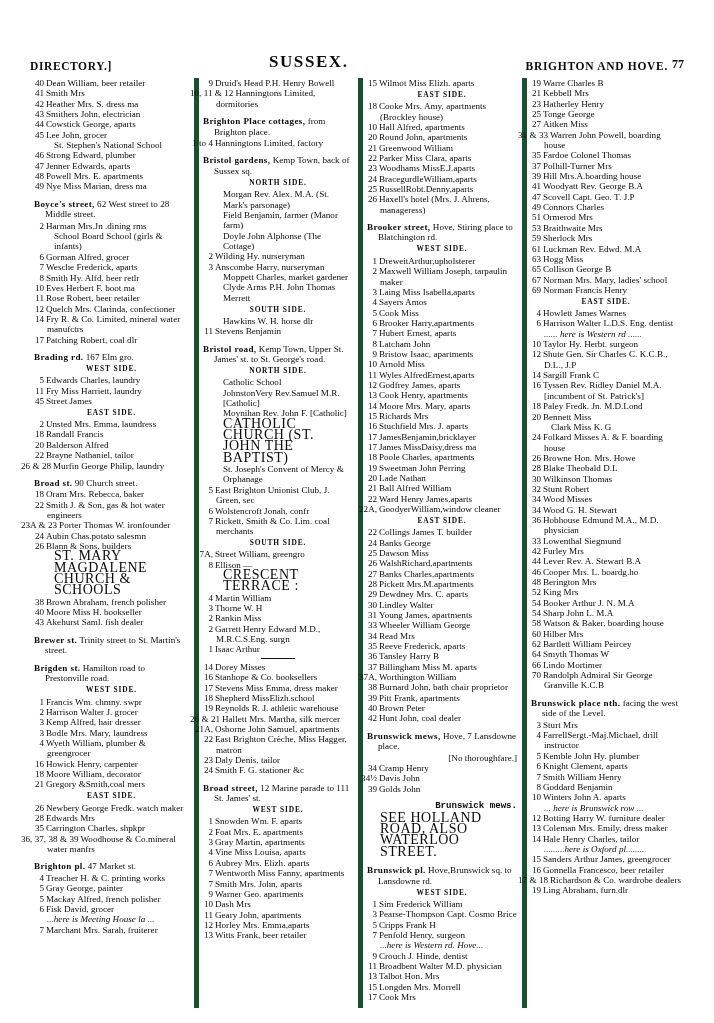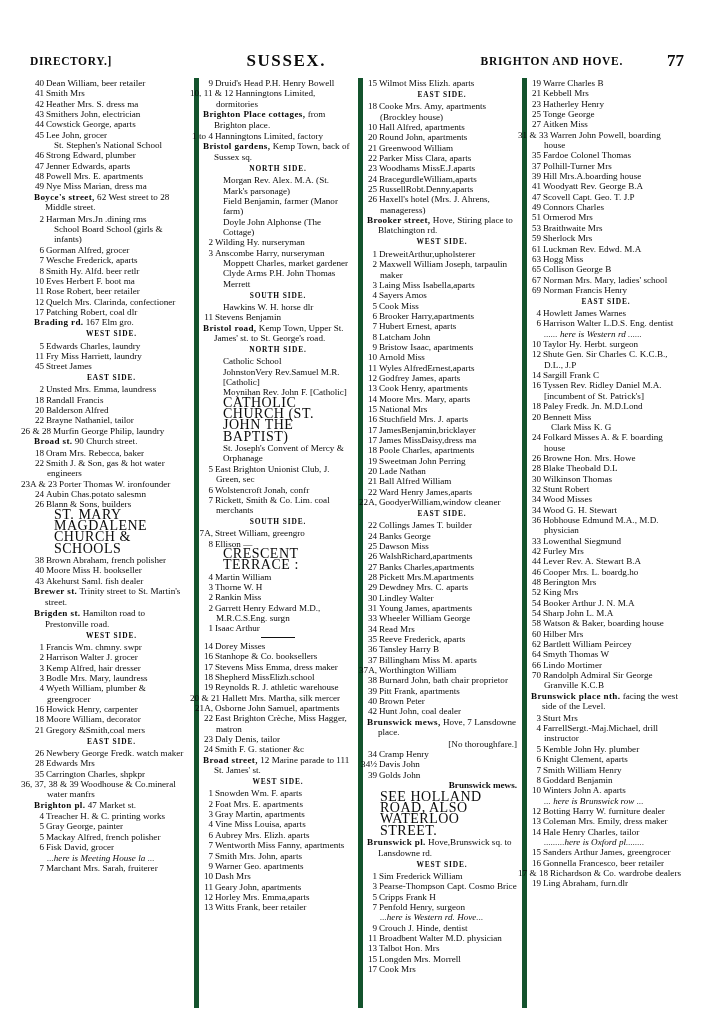--- a/index.html
+++ b/index.html
@@ -24,22 +24,21 @@
   }
 
   
   .runhead {
     position: absolute;
     left: 30px;
     top: 50px;
     width: 654px;
     height: 22px;
     display: flex;
-    align-items: center;
-    gap: 40px;
+    align-items: flex-end;
   }
   .rh-left {
     font-size: 11.5px;
     letter-spacing: 0.6px;
     font-variant: small-caps;
     text-transform: uppercase;
     font-weight: bold;
     white-space: nowrap;
   }
   .rh-center {
@@ -53,21 +52,21 @@
   .rh-right {
     font-size: 11.5px;
     letter-spacing: 0.7px;
     text-transform: uppercase;
     font-weight: bold;
     white-space: nowrap;
     padding-right: 4px;
     margin-left: 20px;
   }
   .rh-pageno {
-    font-size: 17px;
+    font-size: 12px;
     font-weight: bold;
     white-space: nowrap;
   }
 
   
   .cols {
     position: absolute;
     left: 30px;
     top: 78px;
     width: 656px;
@@ -106,20 +105,21 @@
     padding-left: 20px;
     text-indent: 0;
   }
   .entry.noind {
     padding-left: 13px;
     text-indent: 0;
   }
 
   
   .street {
+    margin-top: 7px;
     margin-bottom: 1px;
     padding-left: 11px;
     text-indent: -11px;
     line-height: 10.5px;
   }
   .street .sname {
     font-weight: bold;
     letter-spacing: 0.35px;
   }
 
@@ -174,20 +174,21 @@
         <div class="entry"><span class="num">49</span><span>Nye Miss Marian, dress ma</span></div>
         <div class="entry street"><span class="sname">Boyce's street,</span><span> 62 West street to 28 Middle street.</span></div>
         <div class="entry"><span class="num">2</span><span>Harman Mrs.Jn .dining rms</span></div>
         <div class="entry cont"><span>School Board School (girls &amp; infants)</span></div>
         <div class="entry"><span class="num">6</span><span>Gorman Alfred, grocer</span></div>
         <div class="entry"><span class="num">7</span><span>Wesche Frederick, aparts</span></div>
         <div class="entry"><span class="num">8</span><span>Smith Hy. Alfd. beer retlr</span></div>
         <div class="entry"><span class="num">10</span><span>Eves Herbert F. boot ma</span></div>
         <div class="entry"><span class="num">11</span><span>Rose Robert, beer retailer</span></div>
         <div class="entry"><span class="num">12</span><span>Quelch Mrs. Clarinda, confectioner</span></div>
+        <div class="entry"><span class="num">14</span><span>Fry R. &amp; Co. Limited, mineral water manufctrs</span></div>
         <div class="entry"><span class="num">17</span><span>Patching Robert, coal dlr</span></div>
         <div class="entry street"><span class="sname">Brading rd.</span><span> 167 Elm gro.</span></div>
         <div class="side">WEST SIDE.</div>
         <div class="entry"><span class="num">5</span><span>Edwards Charles, laundry</span></div>
         <div class="entry"><span class="num">11</span><span>Fry Miss Harriett, laundry</span></div>
         <div class="entry"><span class="num">45</span><span>Street James</span></div>
         <div class="side">EAST SIDE.</div>
         <div class="entry"><span class="num">2</span><span>Unsted Mrs. Emma, laundress</span></div>
         <div class="entry"><span class="num">18</span><span>Randall Francis</span></div>
         <div class="entry"><span class="num">20</span><span>Balderson Alfred</span></div>
@@ -310,21 +311,21 @@
         <div class="entry"><span class="num">5</span><span>Cook Miss</span></div>
         <div class="entry"><span class="num">6</span><span>Brooker Harry,apartments</span></div>
         <div class="entry"><span class="num">7</span><span>Hubert Ernest, aparts</span></div>
         <div class="entry"><span class="num">8</span><span>Latcham John</span></div>
         <div class="entry"><span class="num">9</span><span>Bristow Isaac, apartments</span></div>
         <div class="entry"><span class="num">10</span><span>Arnold Miss</span></div>
         <div class="entry"><span class="num">11</span><span>Wyles AlfredErnest,aparts</span></div>
         <div class="entry"><span class="num">12</span><span>Godfrey James, aparts</span></div>
         <div class="entry"><span class="num">13</span><span>Cook Henry, apartments</span></div>
         <div class="entry"><span class="num">14</span><span>Moore Mrs. Mary, aparts</span></div>
-        <div class="entry"><span class="num">15</span><span>National Mrs</span></div>
+        <div class="entry"><span class="num">15</span><span>Richards Mrs</span></div>
         <div class="entry"><span class="num">16</span><span>Stuchfield Mrs. J. aparts</span></div>
         <div class="entry"><span class="num">17</span><span>JamesBenjamin,bricklayer</span></div>
         <div class="entry"><span class="num">17</span><span>James MissDaisy,dress ma</span></div>
         <div class="entry"><span class="num">18</span><span>Poole Charles, apartments</span></div>
         <div class="entry"><span class="num">19</span><span>Sweetman John Perring</span></div>
         <div class="entry"><span class="num">20</span><span>Lade Nathan</span></div>
         <div class="entry"><span class="num">21</span><span>Ball Alfred William</span></div>
         <div class="entry"><span class="num">22</span><span>Ward Henry James,aparts</span></div>
         <div class="entry"><span class="num">22A,</span><span>GoodyerWilliam,window cleaner</span></div>
         <div class="side">EAST SIDE.</div>
@@ -345,21 +346,21 @@
         <div class="entry"><span class="num">37A,</span><span>Worthington William</span></div>
         <div class="entry"><span class="num">38</span><span>Burnard John, bath chair proprietor</span></div>
         <div class="entry"><span class="num">39</span><span>Pitt Frank, apartments</span></div>
         <div class="entry"><span class="num">40</span><span>Brown Peter</span></div>
         <div class="entry"><span class="num">42</span><span>Hunt John, coal dealer</span></div>
         <div class="entry street"><span class="sname">Brunswick mews,</span><span> Hove, 7 Lansdowne place.</span></div>
         <div class="center">[No thoroughfare.]</div>
         <div class="entry"><span class="num">34</span><span>Cramp Henry</span></div>
         <div class="entry"><span class="num">34½</span><span>Davis John</span></div>
         <div class="entry"><span class="num">39</span><span>Golds John</span></div>
-        <div class="street center bld" style="padding-left: 0px; text-indent: 0px;">Brunswick mews.</div>
+        <div class="street center bld" style="padding-left: 0px; text-indent: 0px; font-family: Liberation Mono, monospace;">Brunswick mews.</div>
         <div class="entry noind"><span class="scn">See HOLLAND ROAD, also WATERLOO STREET.</span></div>
         <div class="entry street"><span class="sname">Brunswick pl.</span><span> Hove,Brunswick sq. to Lansdowne rd.</span></div>
         <div class="side">WEST SIDE.</div>
         <div class="entry"><span class="num">1</span><span>Sim Frederick William</span></div>
         <div class="entry"><span class="num">3</span><span>Pearse-Thompson Capt. Cosmo Brice</span></div>
         <div class="entry"><span class="num">5</span><span>Cripps Frank H</span></div>
         <div class="entry"><span class="num">7</span><span>Penfold Henry, surgeon</span></div>
         <div class="entry noind"><span class="ital">...here is Western rd. Hove...</span></div>
         <div class="entry"><span class="num">9</span><span>Crouch J. Hinde, dentist</span></div>
         <div class="entry"><span class="num">11</span><span>Broadbent Walter M.D. physician</span></div>

